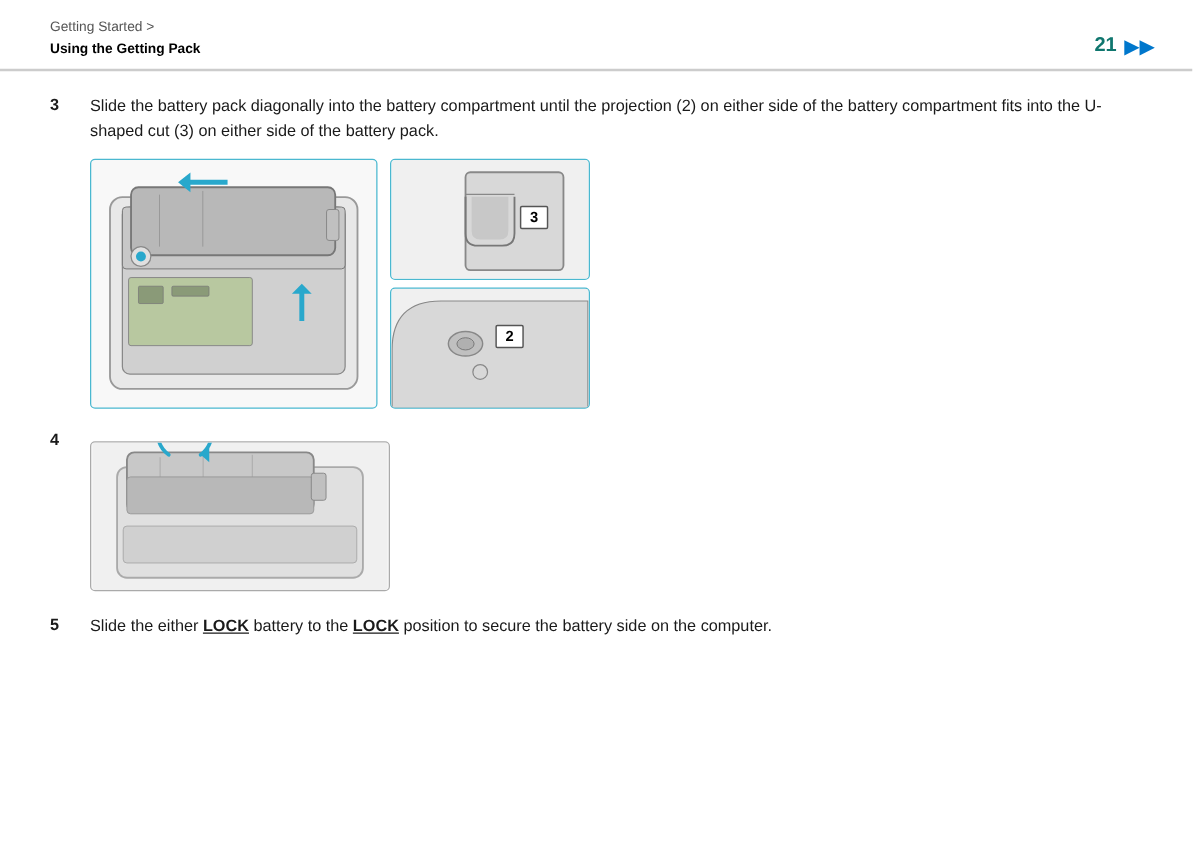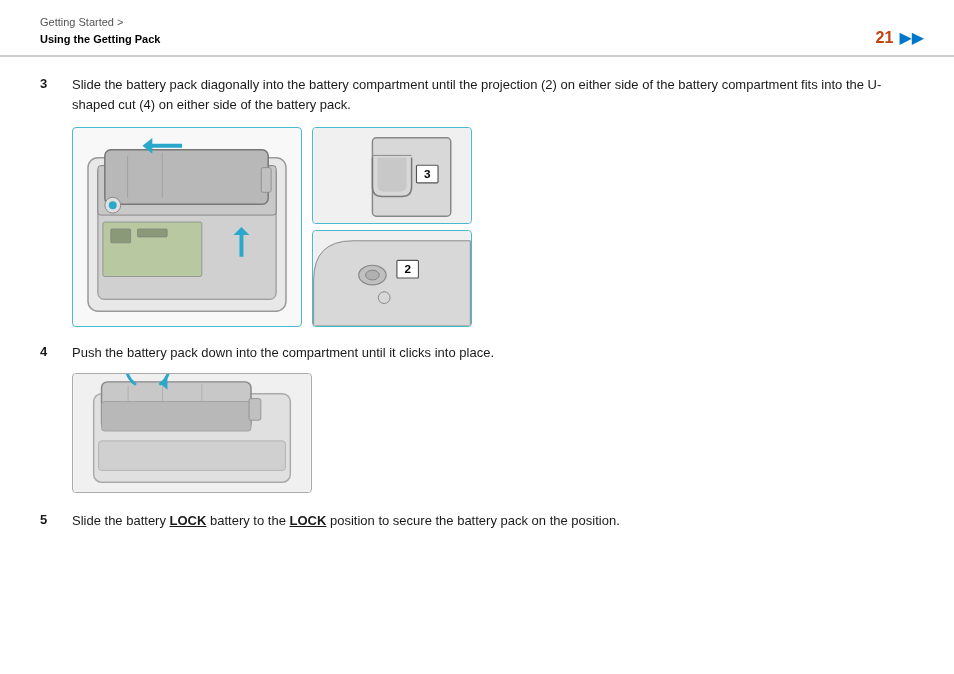--- a/index.html
+++ b/index.html
@@ -44,21 +44,21 @@
     .page-arrow {
       display: inline-flex;
       align-items: center;
       justify-content: center;
       color: #0077cc;
       font-size: 16px;
     }
     .page-num {
       font-weight: bold;
       font-size: 16px;
-      color: #c2410c;
+      color: #0f766e;
     }
 
     
     .content {
       padding: 18px 40px 10px 40px;
     }
 
     
     .step {
       display: flex;
@@ -156,21 +156,21 @@
     <span class="page-num">21</span>
     <span class="page-arrow">▶▶</span>
   </div>
 </div>
 
 <div class="content">
 
   <div class="step">
     <div class="step-number">3</div>
     <div class="step-body">
-      <div class="step-text">Slide the battery pack diagonally into the battery compartment until the projection (2) on either side of the battery compartment fits into the U-shaped cut (4) on either side of the battery pack.</div>
+      <div class="step-text">Slide the battery pack diagonally into the battery compartment until the projection (2) on either side of the battery compartment fits into the U-shaped cut (3) on either side of the battery pack.</div>
 
       <div class="figure-3">
 
         <div class="diagram-main">
           <svg class="diagram-svg" viewBox="0 0 230 200">
 
             <rect x="15" y="30" width="200" height="155" rx="10" ry="10" fill="#e8e8e8" stroke="#999" stroke-width="1.5"></rect>
 
             <rect x="25" y="38" width="180" height="135" rx="6" ry="6" fill="#d0d0d0" stroke="#888" stroke-width="1"></rect>
 
@@ -231,21 +231,20 @@
             </svg>
           </div>
         </div>
       </div>
     </div>
   </div>
 
   <div class="step" style="margin-top:8px;">
     <div class="step-number">4</div>
     <div class="step-body">
-      <div class="step-text">Push the battery pack down into the compartment until it clicks into place.</div>
 
       <div class="figure-4">
         <svg class="diagram-svg" viewBox="0 0 240 120">
 
           <rect x="0" y="0" width="240" height="120" fill="#f0f0f0"></rect>
 
           <rect x="20" y="20" width="200" height="90" rx="8" ry="8" fill="#e0e0e0" stroke="#aaa" stroke-width="1.5"></rect>
 
           <rect x="28" y="8" width="152" height="48" rx="6" ry="6" fill="#c8c8c8" stroke="#888" stroke-width="1.5"></rect>
 
@@ -263,18 +262,18 @@
           <rect x="178" y="25" width="12" height="22" rx="2" fill="#c0c0c0" stroke="#888" stroke-width="0.8"></rect>
         </svg>
       </div>
     </div>
   </div>
 
   <div class="step" style="margin-top:18px;">
     <div class="step-number">5</div>
     <div class="step-body">
       <div class="step-5-text">
-        <span>Slide the battery </span><span class="bold-text">LOCK</span><span> battery to the </span><span class="bold-text">LOCK</span><span> position to secure the battery pack on the position.</span>
+        <span>Slide the either </span><span class="bold-text">LOCK</span><span> battery to the </span><span class="bold-text">LOCK</span><span> position to secure the battery side on the computer.</span>
       </div>
     </div>
   </div>
 
 </div>
 
 </body></html>

